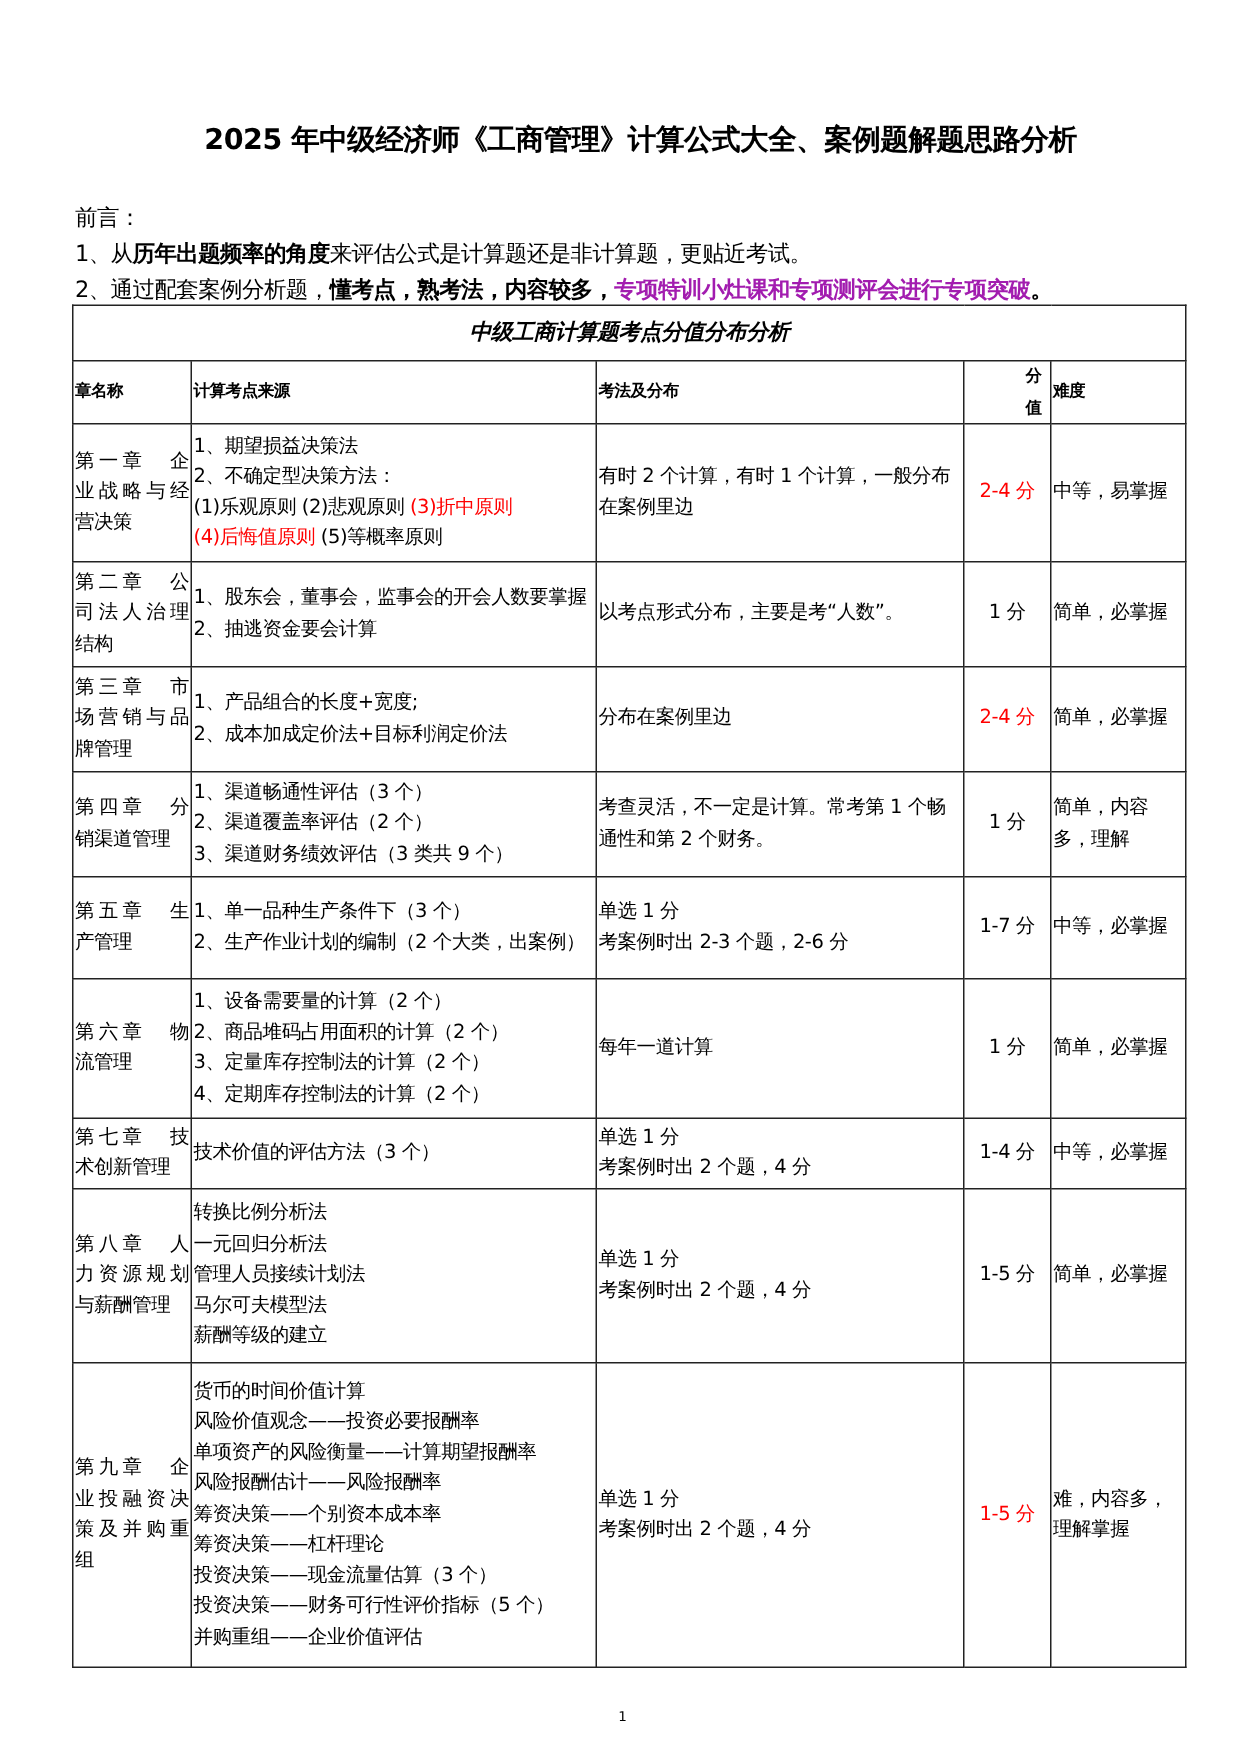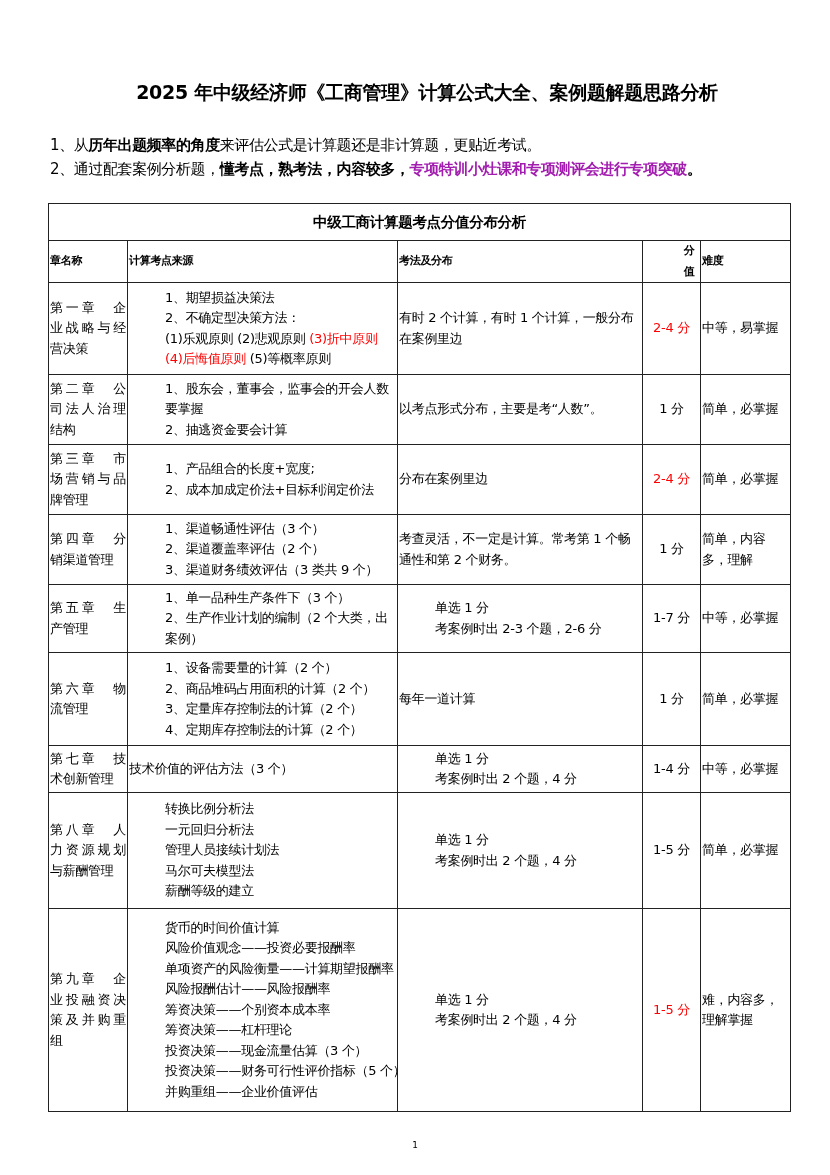--- a/index.html
+++ b/index.html
@@ -5,35 +5,36 @@
   html, body { margin:0; padding:0; background:#ffffff; }
   body { width:830px; height:1175px; position:relative; font-family:"DejaVu Sans", "Liberation Sans", sans-serif; color:#000; overflow:hidden; }
   .doc-title { position:absolute; left:12px; width:830px; top:80px; text-align:center; font-size:19px; font-weight:bold; letter-spacing:-0.3px; }
   .preface { position:absolute; left:50px; top:133px; font-size:15px; line-height:24px; letter-spacing:-0.4px; }
   .preface div { white-space:nowrap; }
   .b { font-weight:bold; }
   .red { color:#ff0000; }
   .redb { color:#a21caf; font-weight:bold; }
   table.main { position:absolute; left:48px; top:203px; width:742px; border-collapse:collapse; table-layout:fixed; font-size:13px; letter-spacing:-0.3px; }
   table.main td { border:1px solid #222; padding:0 1px; vertical-align:middle; line-height:20.5px; }
-  .tcap { text-align:center; font-weight:bold; font-size:14.5px; height:36px; }
+  .tcap { text-align:center; font-weight:bold; font-size:14.5px; height:36px;font-style:italic; }
   .hdr td { font-weight:bold; font-size:11px; height:27px; }
   .hdr td.c-score { text-align:center;padding-left:36px; }
   td.c-score { text-align:center; }
   td.c-chapter { text-align:justify; }
-  .src-line, .mth-line { display:block; white-space:nowrap;margin-left:36px; }
+  .src-line, .mth-line { display:block; white-space:nowrap; }
   .src-wrap { white-space:normal; }
   .page-num { position:absolute; left:0; width:830px; top:1140px; text-align:center; font-size:9px; }
 </style>
 </head>
 <body>
 
 <div class="doc-title">2025 年中级经济师《工商管理》计算公式大全、案例题解题思路分析</div>
 
 <div class="preface">
+  <div>前言：</div>
   <div><span>1、从</span><span class="b">历年出题频率的角度</span><span>来评估公式是计算题还是非计算题，更贴近考试。</span></div>
   <div><span>2、通过配套案例分析题，</span><span class="b">懂考点，熟考法，内容较多，</span><span class="redb">专项特训小灶课和专项测评会进行专项突破</span><span class="b">。</span></div>
 </div>
 
 <table class="main">
   <colgroup>
     <col style="width:79px">
       <col style="width:270px">
       <col style="width:245px">
       <col style="width:58px">

